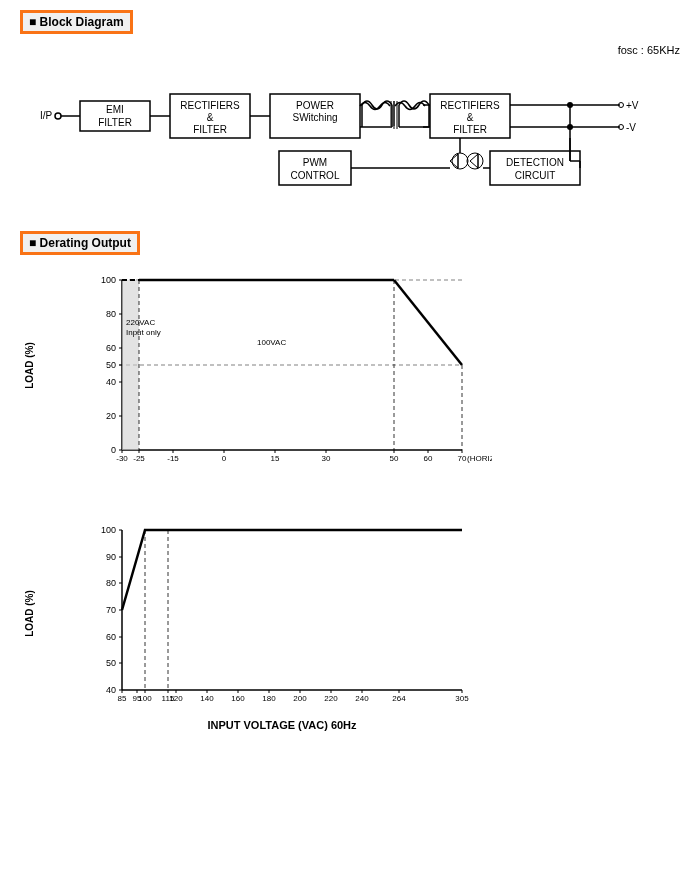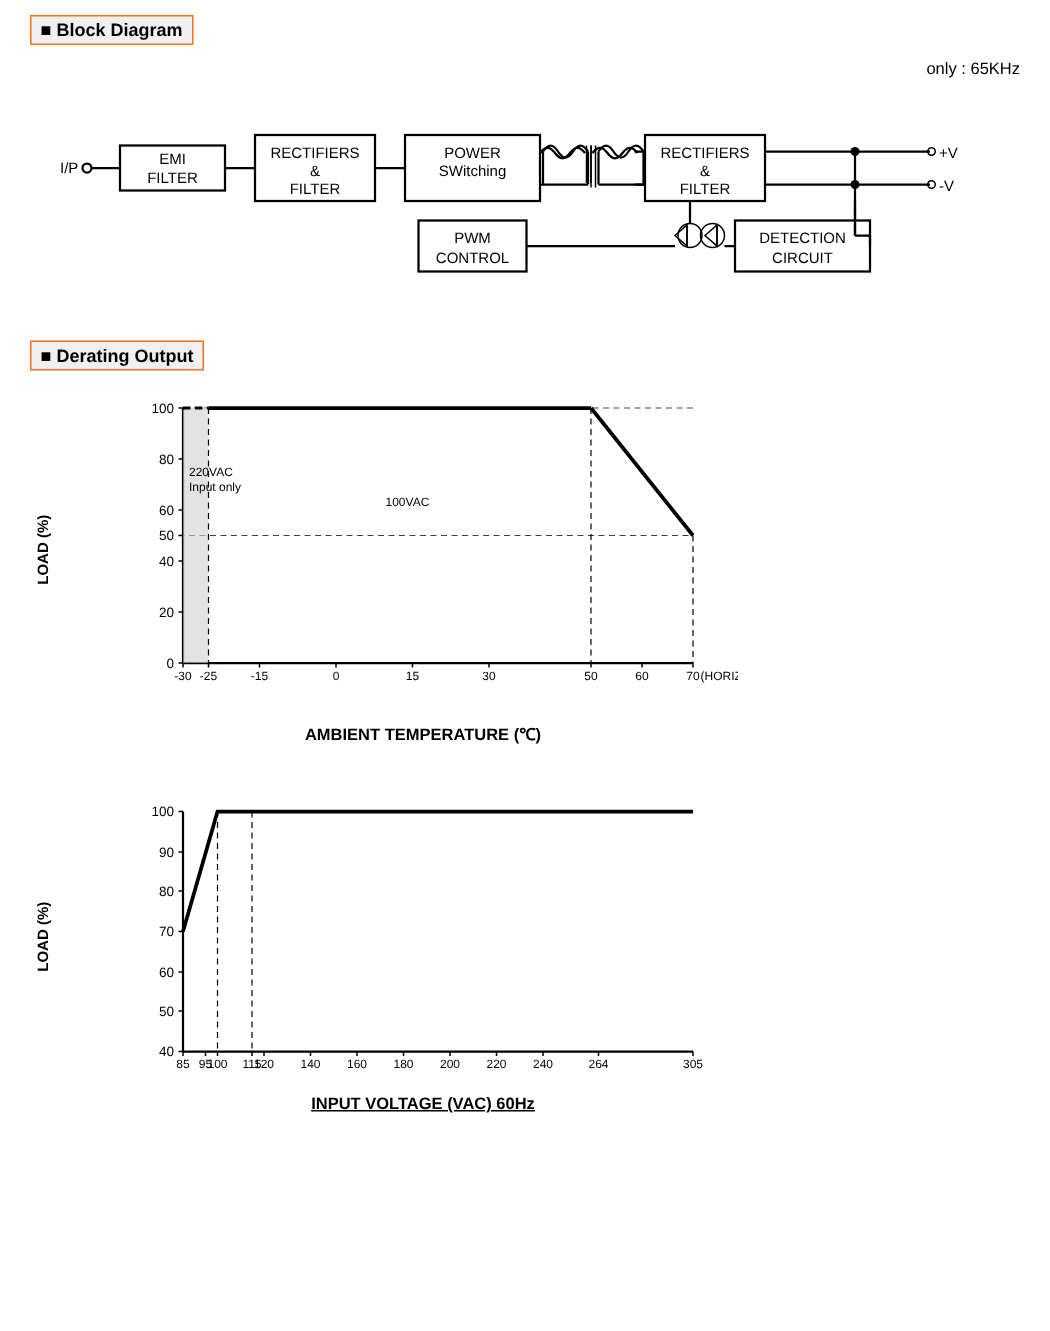--- a/index.html
+++ b/index.html
@@ -9,21 +9,21 @@
       font-size: 11px;
       color: #000;
       width: 700px;
       min-height: 887px;
       padding: 10px 20px;
     }
 
     .section-title {
       font-weight: bold;
       font-size: 12px;
-      border: 1px solid #f97316;
+      border: 3px solid #f97316;
       display: inline-block;
       padding: 2px 6px;
       margin-bottom: 10px;
       background: #f0f0f0;
     }
     .section-title::before {
       content: "■ ";
     }
 
     
@@ -83,29 +83,28 @@
       width: 100%;
       height: 100%;
     }
     .x-axis-label2 {
       text-align: center;
       font-weight: bold;
       font-size: 11px;
       margin-top: 4px;
       margin-left: 30px;
       width: 420px;
-      text-decoration: underline;
     }
   </style>
 </head>
 <body>
 
 <div class="block-diagram-section">
   <div class="section-title">Block Diagram</div>
-  <div class="fosc-label">only : 65KHz</div>
+  <div class="fosc-label">fosc : 65KHz</div>
 
   <div class="block-diagram">
     <svg viewBox="0 0 640 140" xmlns="http://www.w3.org/2000/svg" font-family="Arial,sans-serif" font-size="10">
 
       <text x="10" y="58" font-size="10">I/P</text>
       <circle cx="28" cy="55" r="3" fill="none" stroke="#000" stroke-width="1.5"></circle>
 
       <line x1="31" y1="55" x2="50" y2="55" stroke="#000" stroke-width="1.5"></line>
 
       <rect x="50" y="40" width="70" height="30" fill="none" stroke="#000" stroke-width="1.5"></rect>
@@ -292,21 +291,20 @@
           <line x1="67" y1="15" x2="67" y2="185" stroke="#000" stroke-width="0.8" stroke-dasharray="4,3"></line>
           <line x1="322" y1="15" x2="322" y2="185" stroke="#000" stroke-width="0.8" stroke-dasharray="4,3"></line>
           <line x1="390" y1="100" x2="390" y2="185" stroke="#000" stroke-width="0.8" stroke-dasharray="4,3"></line>
 
           <text x="54" y="60" font-size="8">220VAC</text>
           <text x="54" y="70" font-size="8">Input only</text>
           <text x="185" y="80" font-size="8">100VAC</text>
 
         </svg>
       </div>
-      <div class="x-axis-label">AMBIENT TEMPERATURE (℃)</div>
     </div>
   </div>
 </div>
 
 <div class="output-derating-section">
 
   <div style="display:flex; align-items:stretch;">
 
     <div style="display:flex; align-items:center; justify-content:center; width:18px; margin-right:4px; margin-bottom:20px;">
       <span style="transform:rotate(-90deg); white-space:nowrap; font-weight:bold; font-size:10px; display:block;">LOAD (%)</span>

